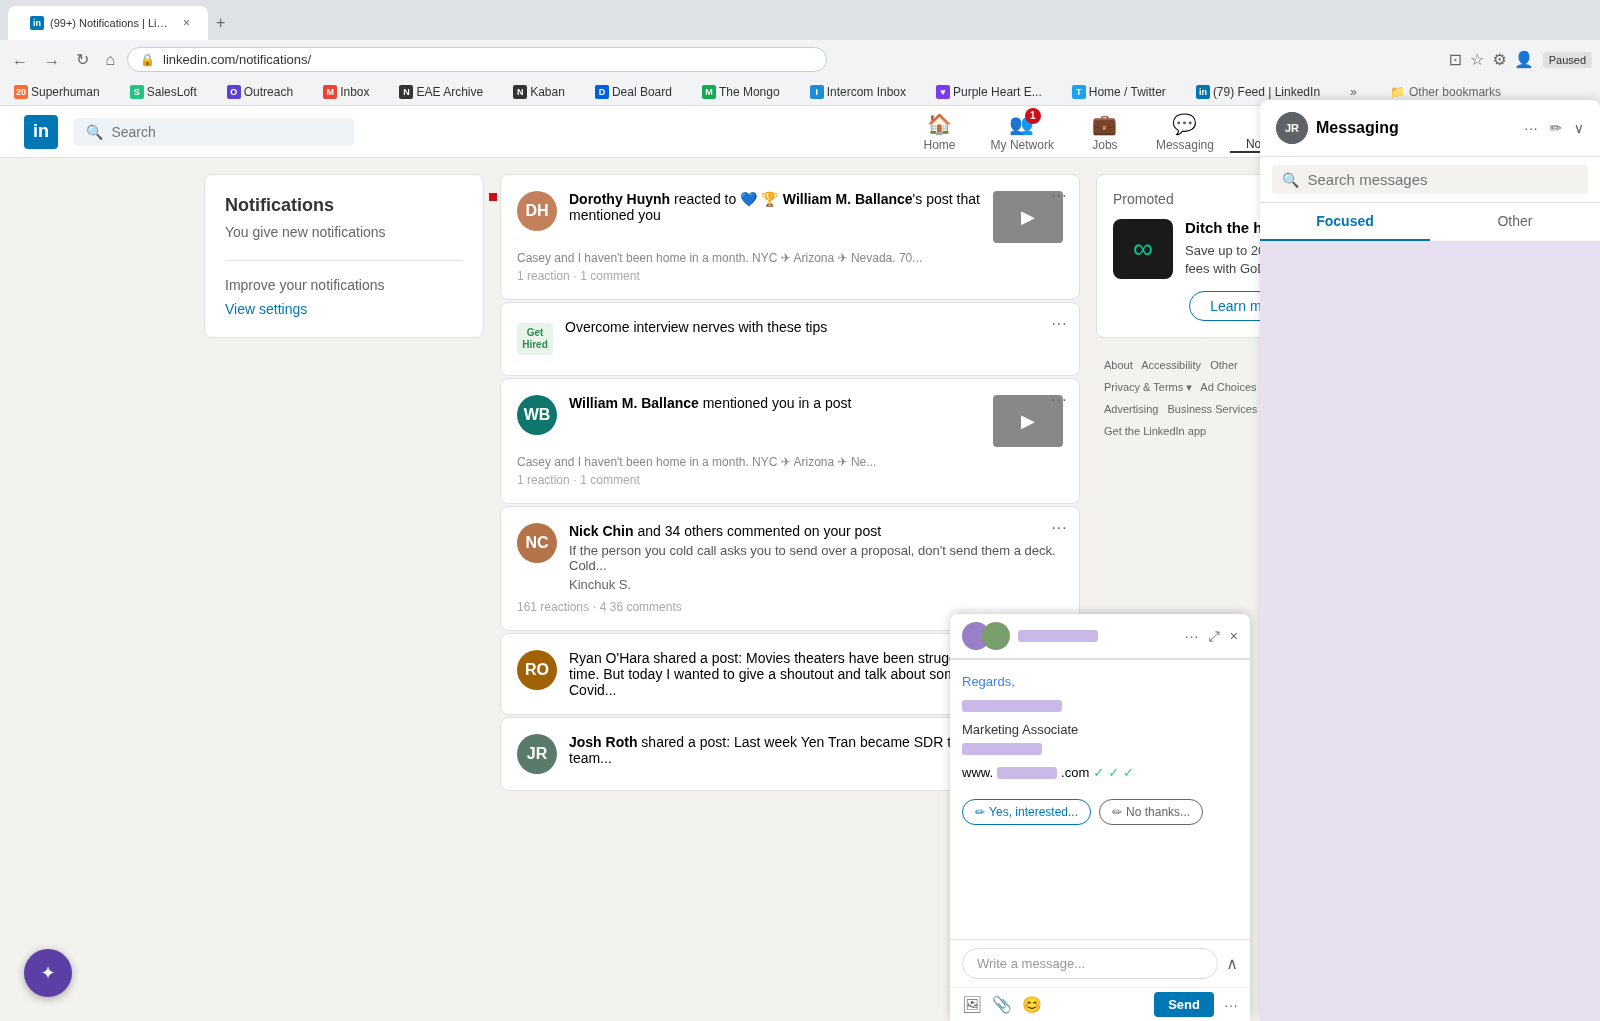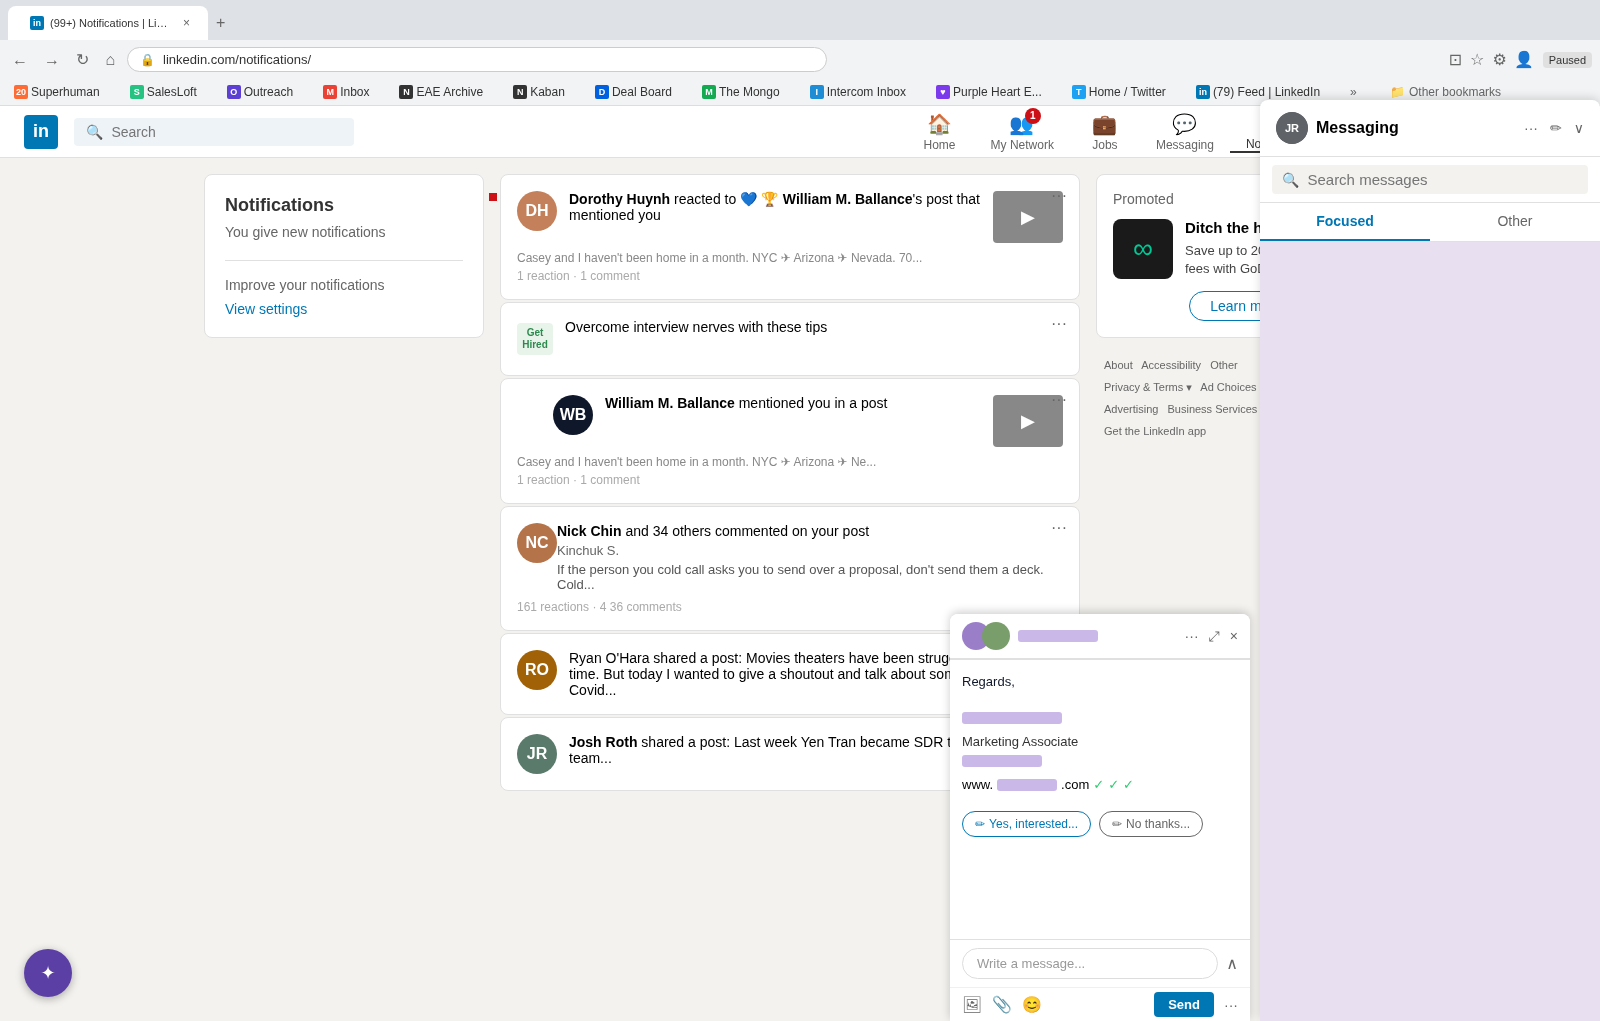--- a/index.html
+++ b/index.html
@@ -241,40 +241,40 @@
           <div style="width:36px;height:40px;display:flex;align-items:center;justify-content:center;flex-shrink:0;">
             <div style="background:#e8f4ea;color:#2d8a4e;font-size:10px;font-weight:700;padding:4px;border-radius:4px;text-align:center;line-height:1.2;width:40px;">Get<br>Hired</div>
           </div>
           <p>Overcome interview nerves with these tips</p>
         </div>
       </div>
 
       <div class="feed-item" style="position:relative;">
         <span class="more-btn">···</span>
         <div style="display:flex;align-items:flex-start;gap:12px;">
-          <div class="avatar" style="background:#0f172a;margin-left:36px;">WB</div>
+          <div class="avatar" style="background:#0f766e;">WB</div>
           <div style="flex:1;">
             <p><span style="font-weight:600;">William M. Ballance</span> mentioned you in a post</p>
           </div>
           <div style="width:70px;height:52px;background:#888;border-radius:4px;display:flex;align-items:center;justify-content:center;color:white;font-size:18px;flex-shrink:0;">▶</div>
         </div>
         <p style="font-size:12px;color:#888;margin-top:8px;">Casey and I haven't been home in a month. NYC ✈ Arizona ✈ Ne...</p>
         <p style="font-size:12px;color:#aaa;margin-top:4px;">1 reaction · 1 comment</p>
       </div>
 
       <div class="feed-item" style="position:relative;">
         <span class="more-btn">···</span>
-        <div style="display:flex;align-items:flex-start;">
+        <div style="display:flex;align-items:flex-start;gap:12px;">
           <div style="position:relative;">
             <div class="avatar" style="background:#b5734a;">NC</div>
           </div>
           <div style="flex:1;">
             <p><span style="font-weight:600;">Nick Chin</span> and 34 others commented on your post</p>
+            <p style="font-size:13px;color:#555;margin-top:4px;">If the person you cold call asks you to send over a proposal, don't send them a deck. Cold...</p>
             <p style="font-size:13px;color:#666;margin-top:4px;">Kinchuk S.</p>
-            <p style="font-size:13px;color:#555;margin-top:4px;">If the person you cold call asks you to send over a proposal, don't send them a deck. Cold...</p>
           </div>
         </div>
         <p style="font-size:12px;color:#aaa;margin-top:8px;">161 reactions · 4 36 comments</p>
       </div>
 
       <div class="feed-item" style="position:relative;">
         <div style="display:flex;align-items:flex-start;gap:12px;">
           <div class="avatar" style="background:#a16207;">RO</div>
           <p><span style="font-weight:400;">Ryan O'Hara</span> shared a post: Movies theaters have been struggling for a long time. But today I wanted to give a shoutout and talk about something cool. With Covid...</p>
         </div>
@@ -360,21 +360,21 @@
       <div style="width:28px;height:28px;border-radius:50%;background:#7a9e6b;margin-left:-8px;flex-shrink:0;"></div>
       <div style="width:80px;height:12px;background:#c9b8e8;border-radius:3px;margin-left:8px;"></div>
     </div>
     <div style="display:flex;gap:10px;align-items:center;">
       <span style="color:#666;cursor:pointer;font-size:14px;">···</span>
       <span style="color:#666;cursor:pointer;font-size:14px;">⤢</span>
       <span style="color:#666;cursor:pointer;font-size:14px;">×</span>
     </div>
   </div>
   <div class="chat-body" style="border-top:1px solid #e0e0e0;">
-    <p style="font-size:13px;color:#0f172a;margin-bottom:20px;">Regards,</p>
+    <p style="font-size:13px;color:#3b82f6;margin-bottom:8px;">Regards,</p>
     <div style="width:100px;height:12px;background:#c9b8e8;border-radius:3px;margin-bottom:8px;"></div>
     <p style="font-size:13px;color:#333;margin-bottom:4px;">Marketing Associate</p>
     <div style="width:80px;height:12px;background:#c9b8e8;border-radius:3px;margin-bottom:8px;"></div>
     <div style="display:flex;align-items:center;gap:4px;margin-bottom:16px;">
       <span style="font-size:13px;">www.</span>
       <div style="width:60px;height:12px;background:#c9b8e8;border-radius:3px;display:inline-block;"></div>
       <span style="font-size:13px;">.com</span>
       <span style="color:#2ecc71;">✓</span>
       <span style="color:#2ecc71;">✓</span>
       <span style="color:#2ecc71;">✓</span>

